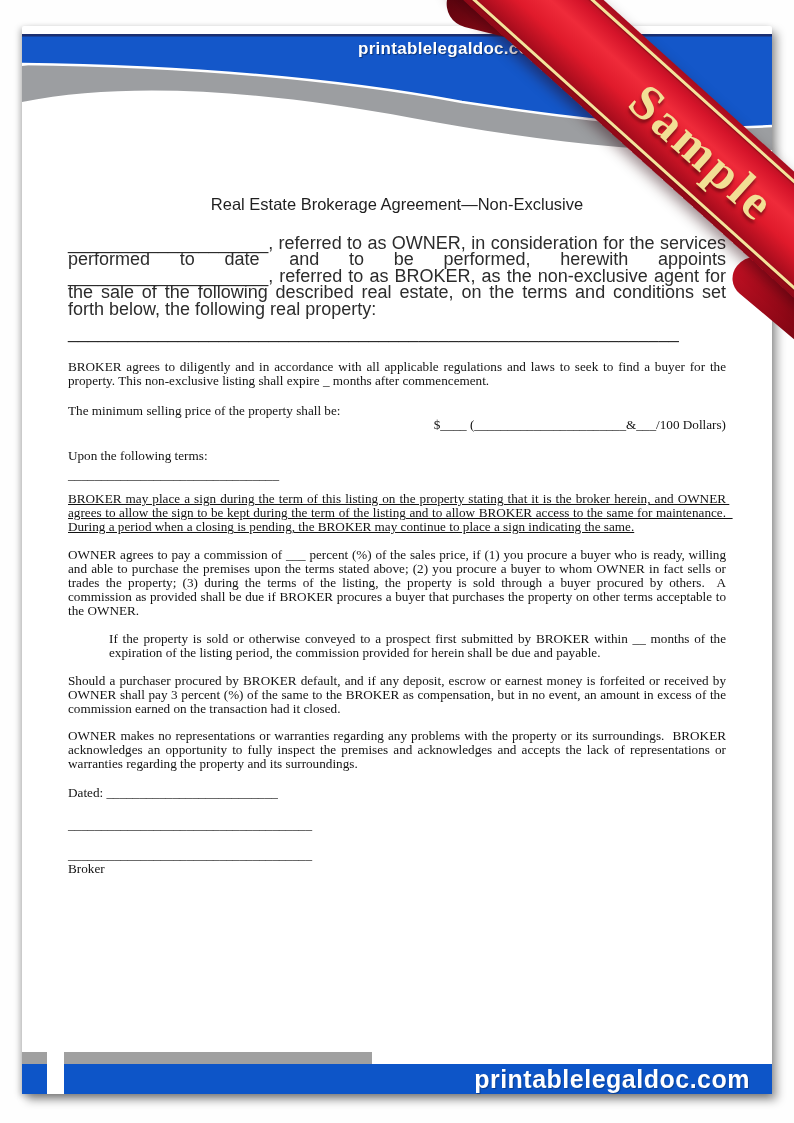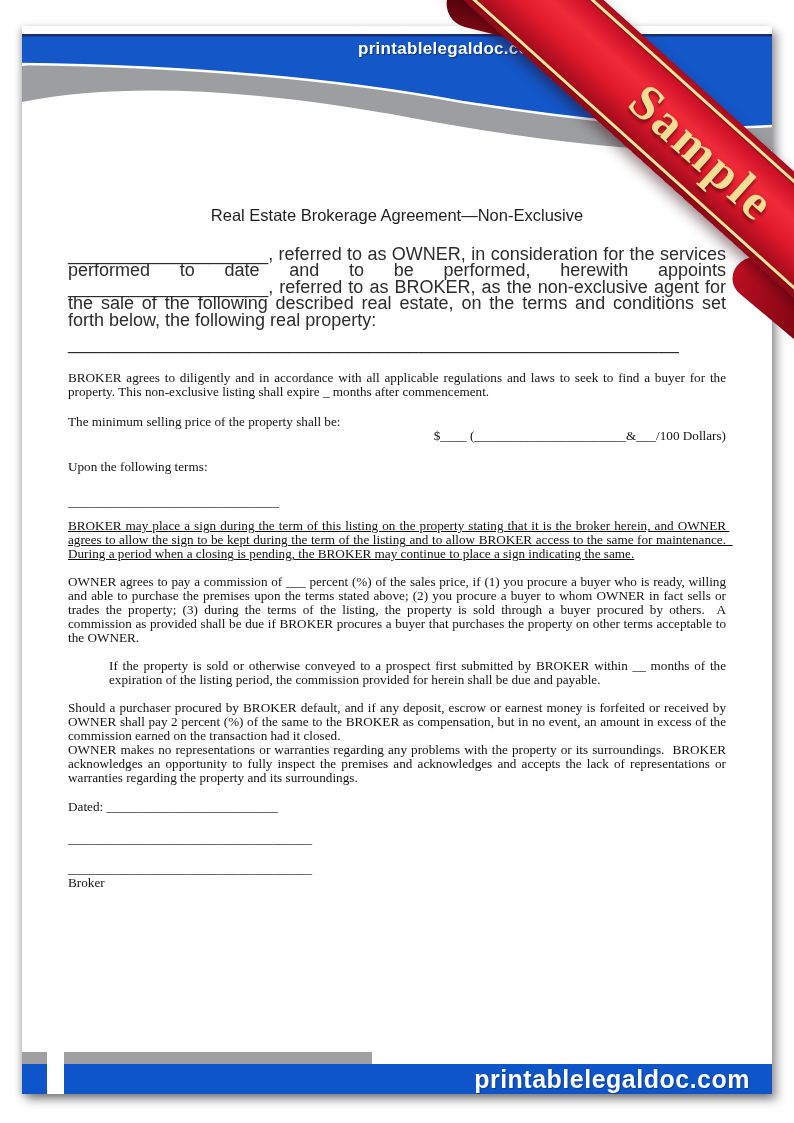--- a/index.html
+++ b/index.html
@@ -13,38 +13,38 @@
          background:#ffffff;z-index:1;border-radius:2px;
          box-shadow:-2px 2px 6px rgba(0,0,0,.25), 5px 6px 10px rgba(0,0,0,.38);}
 
   
   .header-art{position:absolute;left:0;top:0;width:750px;height:150px;display:block;}
   .header-site{position:absolute;left:336px;top:13px;width:240px;
                font-size:17px;font-weight:bold;color:#ffffff;letter-spacing:.3px;
                text-shadow:1px 1px 1px rgba(0,0,0,.4);}
 
   
-  .content{position:absolute;left:46px;top:180px;width:658px;color:#141414;}
+  .content{position:absolute;left:46px;top:169px;width:658px;color:#141414;}
   .doc-title{font-size:16.5px;color:#1f1f1f;text-align:center;margin:0 0 21px 0;}
   .sans{font-family:"Liberation Sans",sans-serif;font-size:18px;line-height:16.4px;color:#2c2c2c;}
   .serif{font-family:"Liberation Serif",serif;font-size:13.2px;line-height:14px;color:#121212;}
   .para{text-align:justify;white-space:pre-wrap;margin:0;}
   .m-intro{margin-top:0;}
   .blank-line{letter-spacing:0;}
   .m-prop{margin-top:7px;}
   .m-p1{margin-top:20px;}
   .m-minlabel{margin-top:16px;font-family:Liberation Serif, serif;}
   .m-minline{margin-top:0;text-align:right;}
   .m-terms{margin-top:17px;}
-  .m-termsline{margin-top:21px;font-style:italic;}
+  .m-termsline{margin-top:5px;font-style:italic;}
   .m-sign{margin-top:10px;text-decoration:underline;}
   .m-comm{margin-top:14px;}
   .m-prospect{margin-top:14px;margin-left:41px;}
   .m-default{margin-top:14px;}
-  .m-warr{}
+  .m-warr{margin-top:13px;}
   .m-dated{margin-top:15px;}
   .sig-block1{margin-top:18px;}
   .sig-block2{margin-top:16px;}
   .sig-label{margin-top:0;}
 
   
   .footer-gray{position:absolute;left:0;top:1026px;width:350px;height:12px;
                background:#a0a0a0;}
   .footer-blue{position:absolute;left:0;top:1038px;width:750px;height:30px;
                background:#0d55c8;display:flex;align-items:center;justify-content:flex-end;
@@ -100,21 +100,21 @@
 
       <div class="serif m-minlabel">The minimum selling price of the property shall be:</div>
       <div class="serif m-minline">$____ (_______________________&amp;___/100 Dollars)</div>
 
       <div class="serif m-terms">Upon the following terms:</div>
       <div class="serif blank-line m-termsline">________________________________</div>
 
       <p class="serif para m-sign">BROKER may place a sign during the term of this listing on the property stating that it is the broker herein, and OWNER agrees to allow the sign to be kept during the term of the listing and to allow BROKER access to the same for maintenance.  During a period when a closing is pending, the BROKER may continue to place a sign indicating the same.</p>
       <p class="serif para m-comm">OWNER agrees to pay a commission of ___ percent (%) of the sales price, if (1) you procure a buyer who is ready, willing and able to purchase the premises upon the terms stated above; (2) you procure a buyer to whom OWNER in fact sells or trades the property; (3) during the terms of the listing, the property is sold through a buyer procured by others.  A commission as provided shall be due if BROKER procures a buyer that purchases the property on other terms acceptable to the OWNER.</p>
       <p class="serif para m-prospect">If the property is sold or otherwise conveyed to a prospect first submitted by BROKER within __ months of the expiration of the listing period, the commission provided for herein shall be due and payable.</p>
-      <p class="serif para m-default">Should a purchaser procured by BROKER default, and if any deposit, escrow or earnest money is forfeited or received by OWNER shall pay 2 percent (%) of the same to the BROKER as compensation, but in no event, an amount in excess of the commission earned on the transaction had it closed.</p>
+      <p class="serif para m-default">Should a purchaser procured by BROKER default, and if any deposit, escrow or earnest money is forfeited or received by OWNER shall pay 3 percent (%) of the same to the BROKER as compensation, but in no event, an amount in excess of the commission earned on the transaction had it closed.</p>
       <p class="serif para m-warr">OWNER makes no representations or warranties regarding any problems with the property or its surroundings.  BROKER acknowledges an opportunity to fully inspect the premises and acknowledges and accepts the lack of representations or warranties regarding the property and its surroundings.</p>
 
       <div class="serif m-dated">Dated: __________________________</div>
 
       <div class="sig-block1">
         <div class="serif">_____________________________________</div>
       </div>
 
       <div class="sig-block2">
         <div class="serif">_____________________________________</div>

